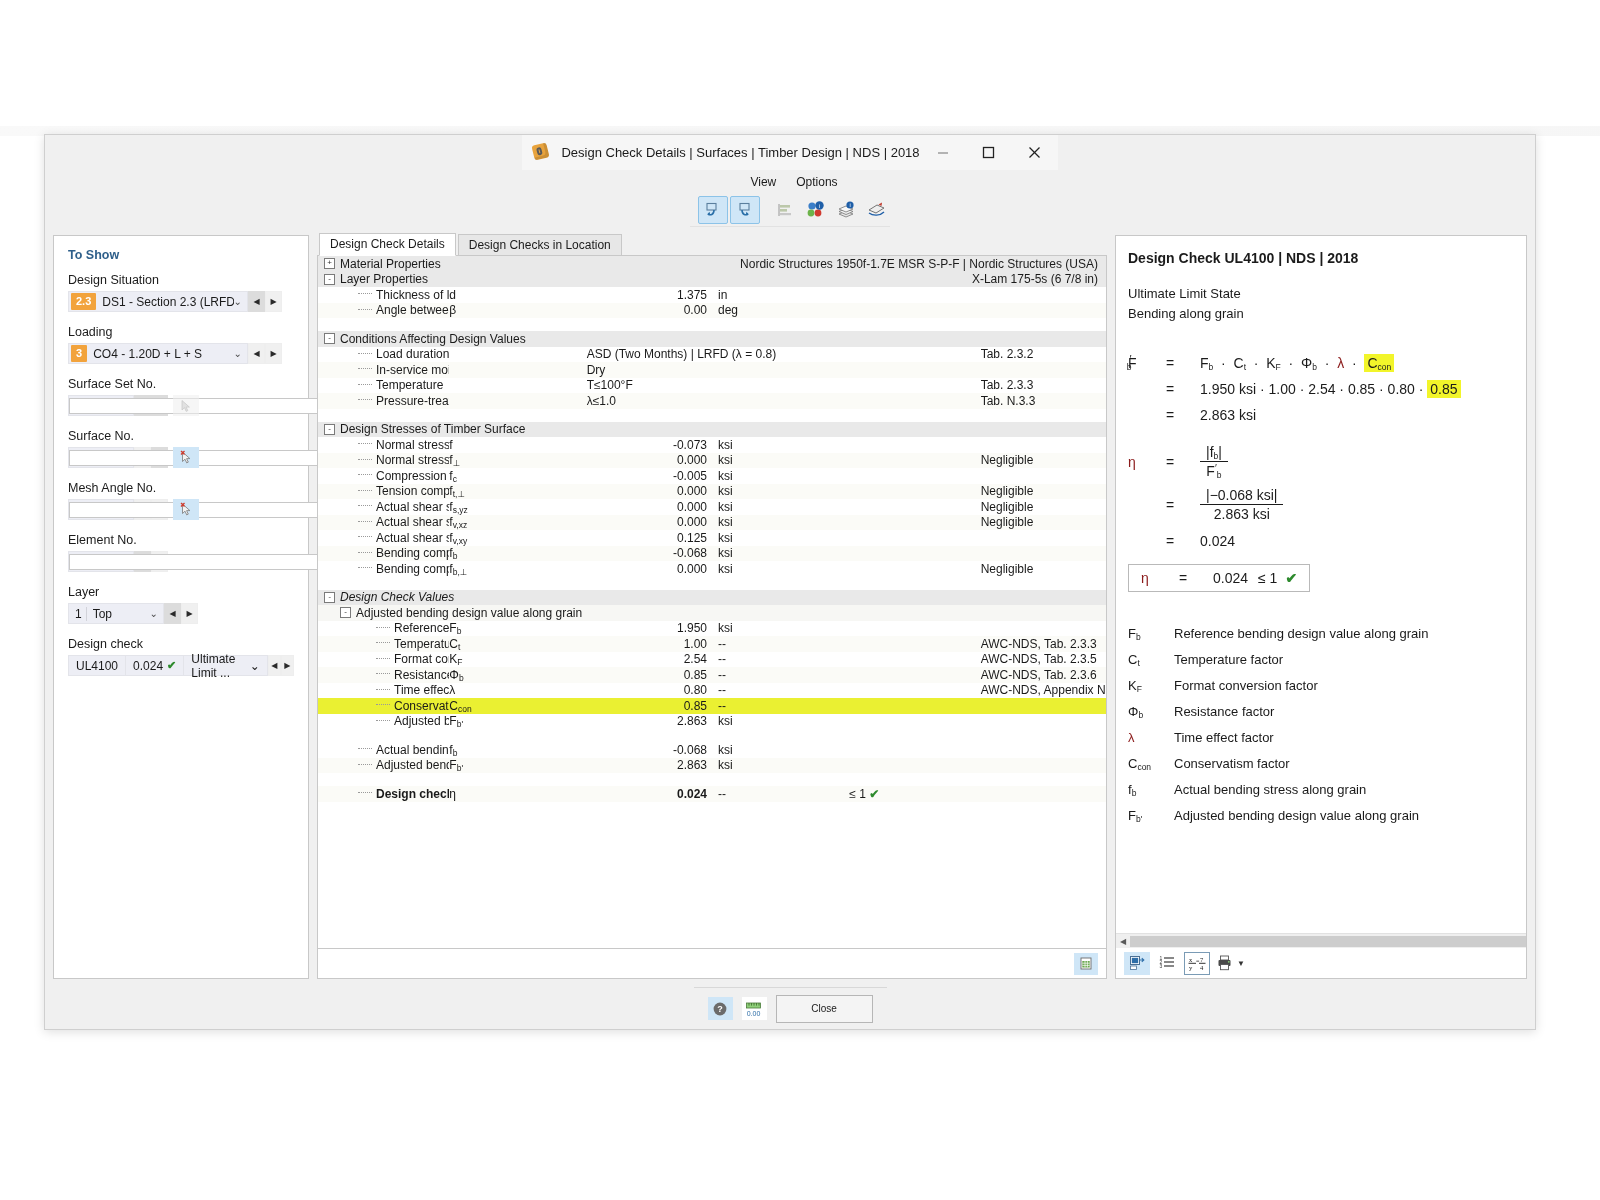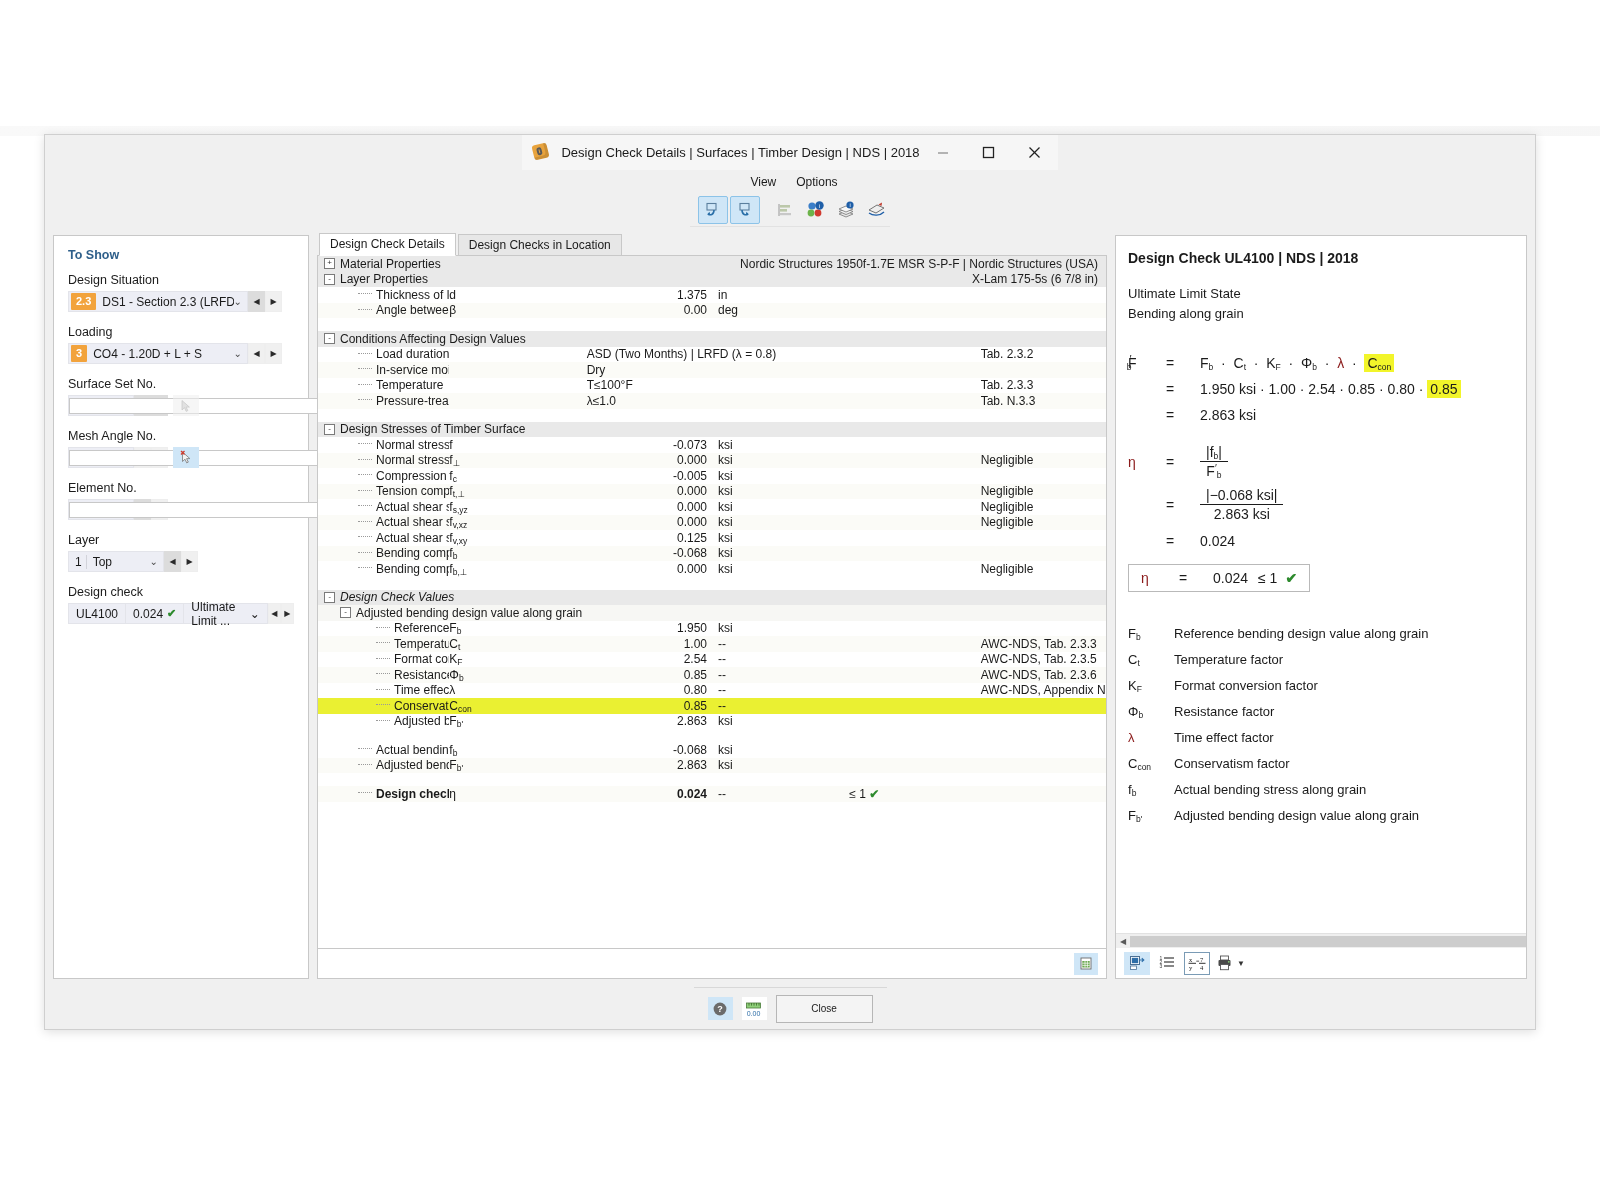--- a/index.html
+++ b/index.html
@@ -313,20 +313,37 @@
           <div class="spin">◀</div>
           <div class="spin">▶</div>
           <div class="pickbtn dis">
             <svg width="14" height="14" viewBox="0 0 14 14">
               <path d="M3 1.5 L3 11 L5.5 8.7 L7.2 12.4 L8.8 11.6 L7.1 8.1 L10.4 8.1 Z" fill="#c9c9c9" stroke="#9a9a9a" stroke-width=".7"></path>
             </svg>
           </div>
         </div>
       </div>
 
+      <div class="sb-group">
+        <div class="sb-label">Surface No.</div>
+        <div class="ctlrow">
+          <div class="combo" style="width:66px;">
+            <span class="ctext right">6</span>
+            <span class="chev">⌄</span>
+          </div>
+          <div class="spin lite">◀</div>
+          <div class="spin">▶</div>
+          <div class="pickbtn">
+            <svg width="15" height="15" viewBox="0 0 15 15">
+              <path d="M3.5 2 L3.5 11.5 L6 9.2 L7.7 12.9 L9.3 12.1 L7.6 8.6 L10.9 8.6 Z" fill="#f2f2f2" stroke="#7a7a7a" stroke-width=".8"></path>
+              <path d="M2 1 L5.5 4.5 M5.5 1 L2 4.5" stroke="#d03a2c" stroke-width="1.3"></path>
+            </svg>
+          </div>
+        </div>
+      </div>
 
       <div class="sb-group">
         <div class="sb-label">Mesh Angle No.</div>
         <div class="ctlrow">
           <div class="combo" style="width:66px;">
             <span class="ctext right">2439</span>
             <span class="chev">⌄</span>
           </div>
           <div class="spin lite">◀</div>
           <div class="spin lite">▶</div>

